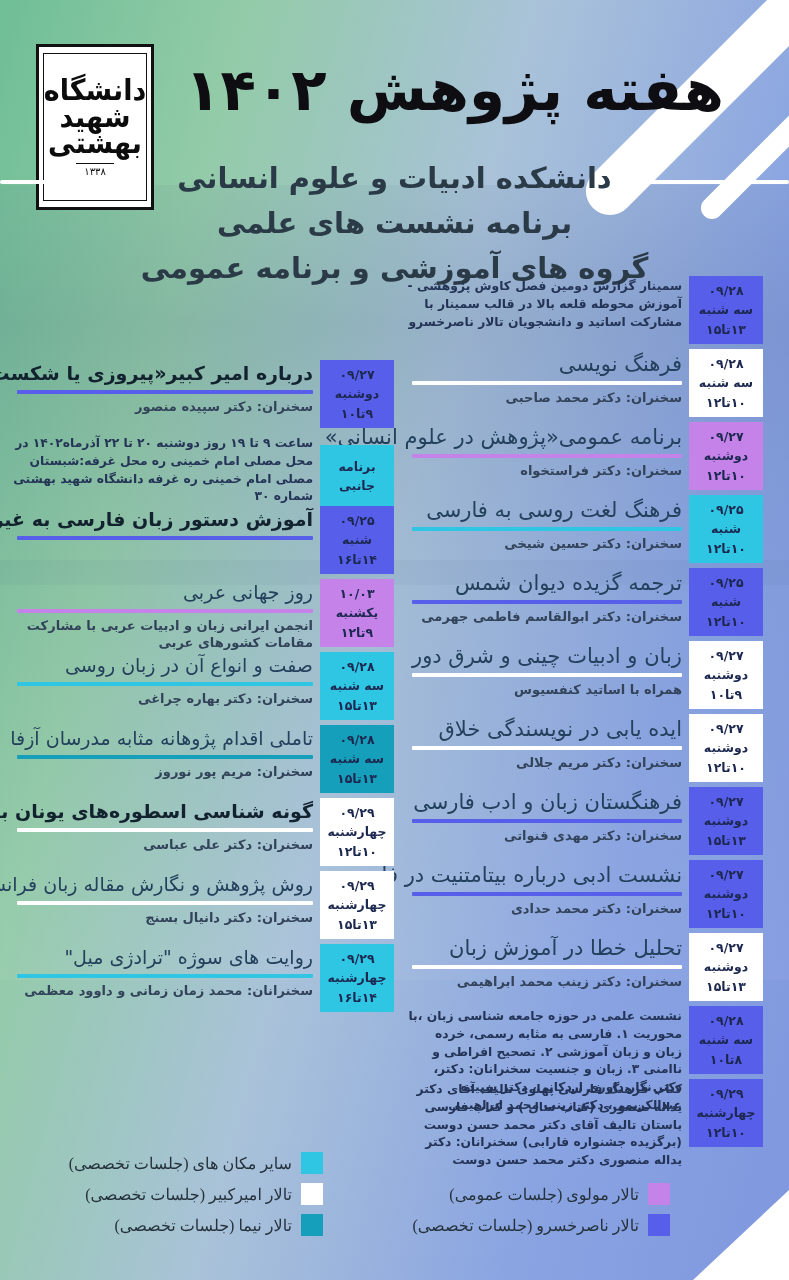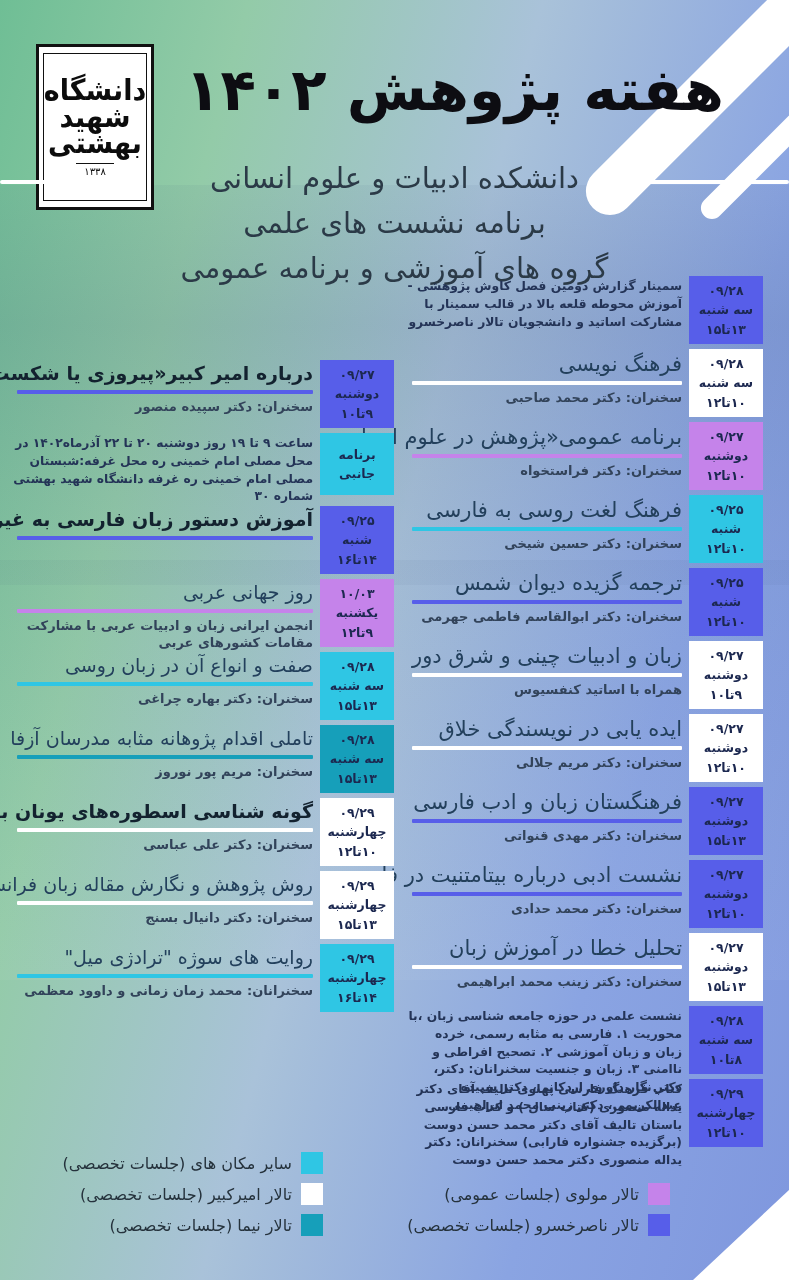--- a/index.html
+++ b/index.html
@@ -14,21 +14,21 @@
   
   .logo{position:absolute;left:36px;top:44px;width:118px;height:166px;background:#fff;
     border:3px solid #111;box-sizing:border-box;display:flex;align-items:center;justify-content:center;}
   .logo-inner{width:104px;height:148px;border:1.5px solid #111;box-sizing:border-box;
     display:flex;flex-direction:column;align-items:center;justify-content:center;text-align:center;}
   .logo-word{font-weight:bold;font-size:27px;line-height:0.98;color:#0c0c0c;transform:scaleY(1.08);}
   .logo-year{font-size:10px;color:#0c0c0c;margin-top:6px;border-top:1px solid #111;padding:2px 8px 0;}
   .main-title{position:absolute;left:150px;right:30px;top:34px;height:120px;text-align:center;
     font-size:58px;font-weight:bold;color:#0d0d12;line-height:112px;letter-spacing:-1px;}
   .subtitles{position:absolute;left:0;right:0;top:156px;text-align:center;}
-  .subtitle-line{font-size:29px;font-weight:normal;color:#2b3a47;line-height:45px;}
+  .subtitle-line{font-size:29px;font-weight:bold;color:#2b3a47;line-height:45px;}
   .edge-line{position:absolute;height:4px;background:#ffffff;border-radius:2px;top:180px;}
   .edge-line.left{left:0;width:100px;}
   .edge-line.right{right:0;width:180px;}
   .stripe{position:absolute;background:#ffffff;border-radius:26px;}
   .stripe.s1{width:300px;height:48px;right:-60px;top:78px;transform:rotate(-45deg);}
   .stripe.s2{width:240px;height:22px;right:-120px;top:120px;transform:rotate(-45deg);}
   .corner-triangle{position:absolute;right:0;bottom:0;width:96px;height:90px;background:#ffffff;
     clip-path:polygon(100% 0,100% 100%,0 100%);}
 
   
@@ -46,21 +46,21 @@
   .rule{height:4px;margin:4px 0 5px;width:97%;border-radius:1px;}
   .speaker{font-size:13px;font-weight:bold;color:#32435a;line-height:1.3;}
   .para{font-size:12.3px;font-weight:bold;color:#243457;line-height:1.45;}
 
   
   .legend{position:absolute;}
   .legend-left{top:1152px;left:83px;width:240px;}
   .legend-right{top:1183px;left:455px;width:215px;}
   .legend-row{display:flex;align-items:center;gap:9px;margin-bottom:9px;white-space:nowrap;}
   .swatch{width:22px;height:22px;flex:none;}
-  .legend-label{font-size:16px;color:#25323c;}
+  .legend-label{font-size:16px;color:#25323c;font-family:Liberation Serif, serif;}
 </style>
 </head>
 <body>
 
 <div class="page">
   <div class="photo-overlay"></div>
   <div class="photo-overlay2"></div>
 
   <div class="stripe s1"></div>
   <div class="stripe s2"></div>
@@ -232,21 +232,21 @@
           <div class="dbline">دوشنبه</div>
           <div class="dbline">۹تا۱۰</div>
         </div>
         <div class="content">
           <div class="title bold">درباره امیر کبیر«پیروزی یا شکست قاجاریه»</div>
           <div class="rule" style="background: rgb(87, 94, 233);"></div>
           <div class="speaker">سخنران: دکتر سپیده منصور</div>
         </div>
       </div>
       <div class="entry">
-        <div class="datebox" style="background: rgb(47, 198, 228);">
+        <div class="datebox" style="background: rgb(47, 198, 228); margin-top: 12px;">
           <div class="dbline">برنامه</div>
           <div class="dbline">جانبی</div>
         </div>
         <div class="content">
           <div class="para">ساعت ۹ تا ۱۹ روز دوشنبه ۲۰ تا ۲۲ آذرماه۱۴۰۲ در محل مصلی امام خمینی ره محل غرفه:شبستان مصلی امام خمینی ره غرفه دانشگاه شهید بهشتی شماره ۳۰</div>
         </div>
       </div>
       <div class="entry">
         <div class="datebox" style="background: rgb(87, 94, 233);">
           <div class="dbline">۰۹/۲۵</div>

